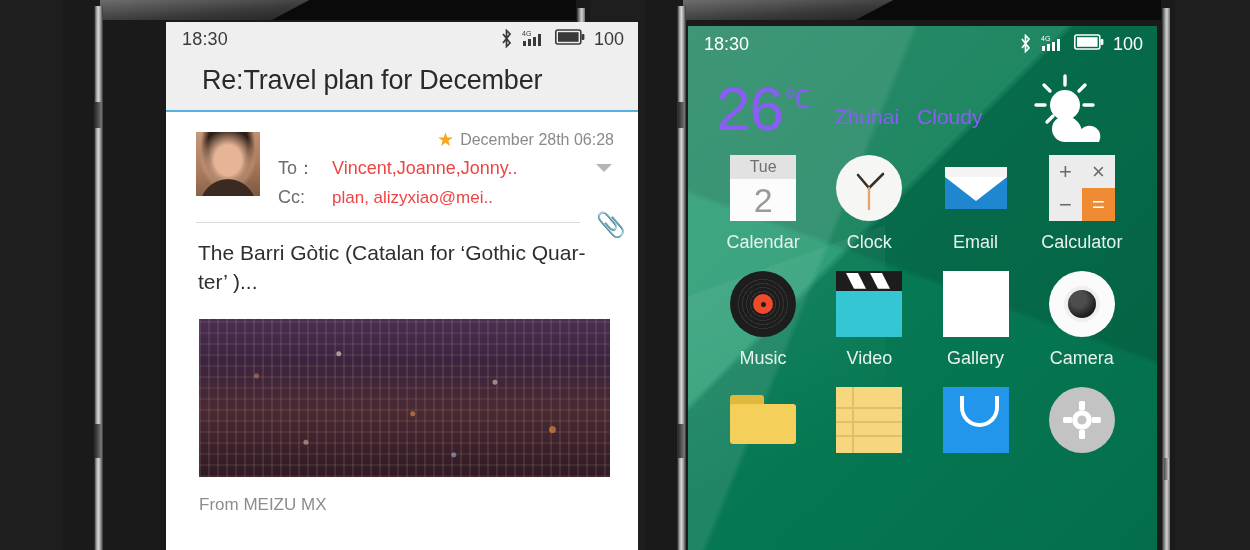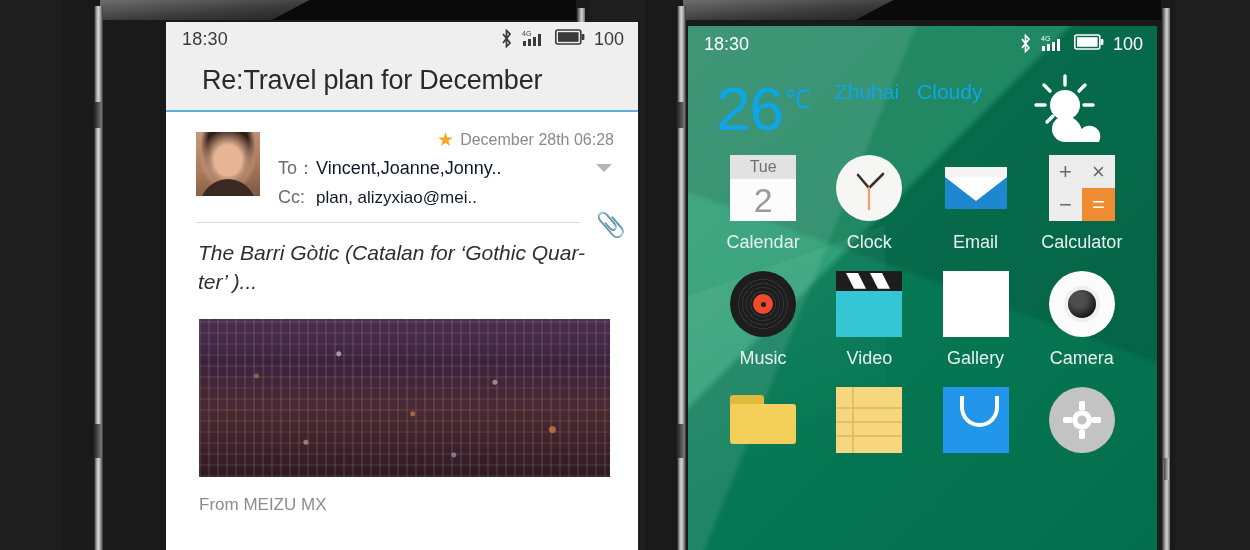--- a/index.html
+++ b/index.html
@@ -84,32 +84,32 @@
     background-color:#b98a68;
   }
   .head-right { flex:1; min-width:0; }
   .row-sender { display:flex; align-items:baseline; }
   .sender-name { font-size:25px; color:#272727; }
   .date-wrap { margin-left:auto; display:flex; align-items:center; gap:6px; padding-right:2px; }
   .star { color:#f5a623; font-size:19px; line-height:1; }
   .date-txt { font-size:16px; color:#8a8a8a; }
   .row-to, .row-cc { display:flex; align-items:center; margin-top:7px; }
   .lbl { font-size:18px; color:#6d6d6d; width:38px; flex:0 0 38px; }
-  .val { font-size:18px; color:#0f172a; }
+  .val { font-size:18px; color:#ef4444;margin-left:16px; }
   .chevron {
     margin-left:auto; width:0; height:0; border-left:8px solid transparent;
     border-right:8px solid transparent; border-top:8px solid #b6b6b6; margin-right:4px;
   }
   .row-cc .val { font-size:17px; }
   .head-rule { height:1px; background:#dcdcdc; margin:14px 58px 0 30px; position:relative; }
   .clip { position:absolute; right:-46px; top:-11px; color:#b3b3b3; font-size:24px; }
 
   .mail-body {
     padding:16px 30px 0 32px; font-size:21px; color:#2f2f2f; line-height:1.38;
-    text-align:justify; text-justify:inter-word;font-style:italic;
+    text-align:justify; text-justify:inter-word;
   }
   .mail-body .line2 { text-align:left; }
 
   .photo {
     margin:22px 28px 0 33px; height:158px;
     background:
       radial-gradient(circle at 14% 36%, rgba(255,190,120,.35) 0 2px, rgba(0,0,0,0) 3px),
       radial-gradient(circle at 34% 22%, rgba(255,245,220,.55) 0 2px, rgba(0,0,0,0) 3px),
       radial-gradient(circle at 52% 60%, rgba(255,170,80,.5) 0 2px, rgba(0,0,0,0) 3px),
       radial-gradient(circle at 72% 40%, rgba(255,230,200,.5) 0 2px, rgba(0,0,0,0) 3px),
@@ -138,21 +138,21 @@
     background:linear-gradient(160deg, rgba(255,255,255,.07), rgba(255,255,255,0) 70%);
     clip-path:polygon(0 22%,100% 0,100% 100%,0 100%);
   }
   .r-content { position:absolute; inset:0; }
 
   .statusbar-r {
     height:36px; display:flex; align-items:center; padding:0 14px 0 16px;
     font-size:18px; color:#ffffff; position:relative;
   }
 
-  .weather { position:relative; display:flex; padding:18px 0 0 28px; color:#0ea5e9; }
+  .weather { position:relative; display:flex; align-items:flex-end; padding:18px 0 0 28px; color:#8b5cf6; }
   .temp { font-size:62px; font-weight:300; line-height:.92; letter-spacing:-1px; }
   .deg { font-size:26px; vertical-align:top; line-height:1; margin-left:2px; position:relative; top:6px; }
   .wx-meta { margin-left:24px; padding-bottom:8px; display:flex; gap:18px; font-size:21px; }
   .wx-ico { position:absolute; right:40px; top:10px; width:92px; height:74px; }
 
   .apps { position:relative; padding:18px 22px 0 22px; }
   .app-row { display:flex; }
   .app { width:25%; display:flex; flex-direction:column; align-items:center; }
   .app-ico { width:66px; height:66px; position:relative; }
   .app-lbl { margin-top:11px; font-size:18px; color:#e7f3ee; }

